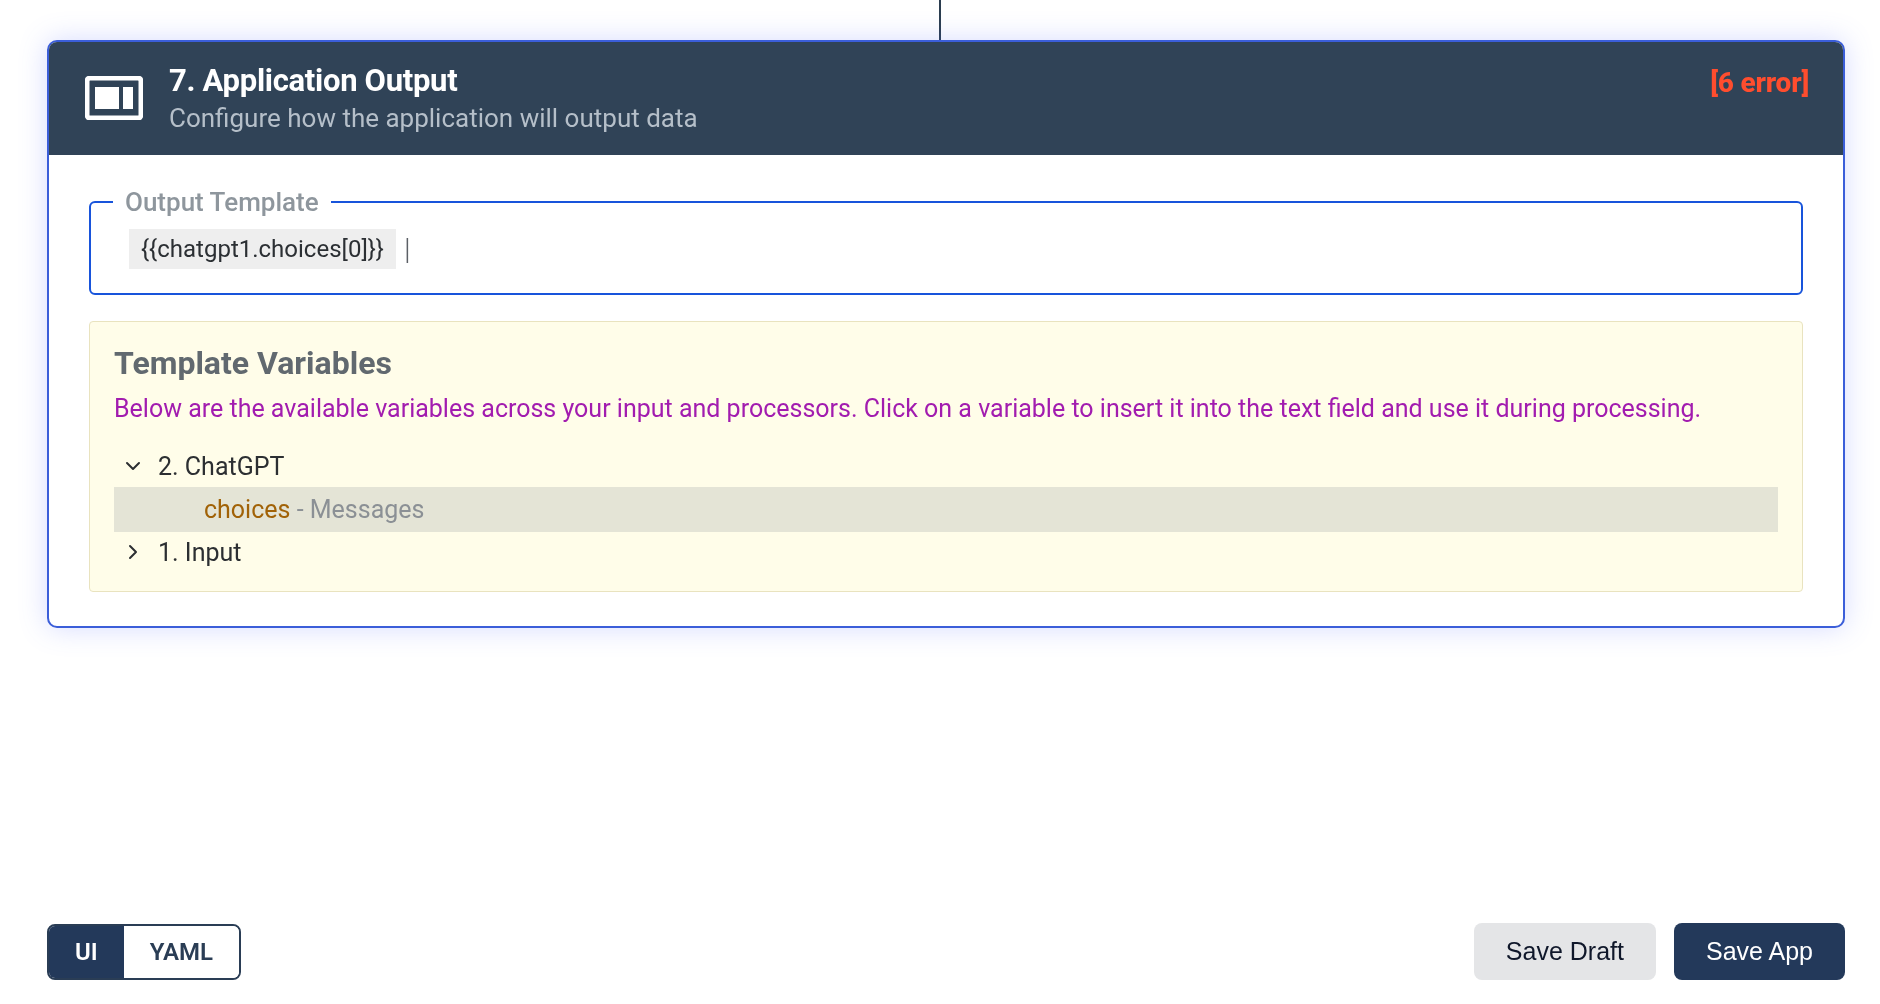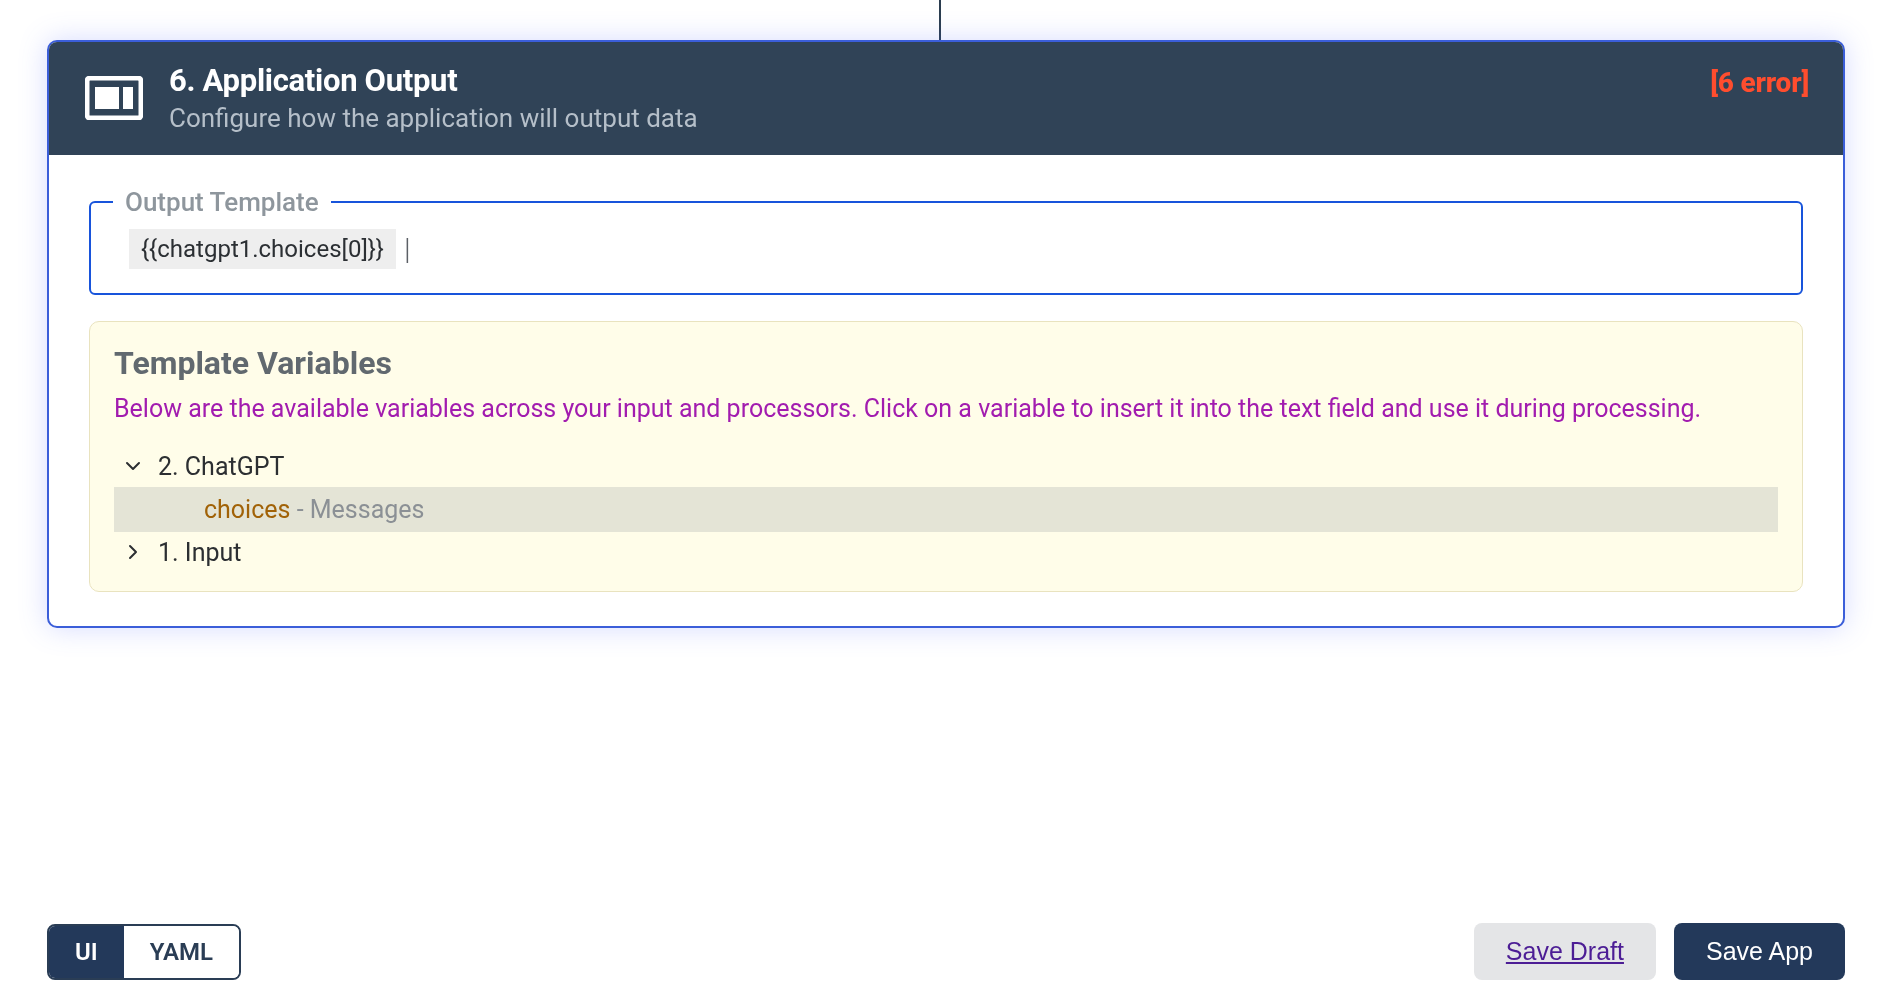--- a/index.html
+++ b/index.html
@@ -127,21 +127,21 @@
       font-size: 30px;
       font-weight: 300;
       line-height: 1;
       margin-left: -2px;
     }
 
     .template-vars {
       margin-top: 26px;
       background: #fffde9;
       border: 1px solid #e9e3bf;
-      border-radius: 10px;
+      border-radius: 4px;
       padding: 22px 24px 18px;
     }
 
     .tv-title {
       color: #61696f;
       font-size: 32px;
       font-weight: 700;
       margin-bottom: 8px;
     }
 
@@ -233,22 +233,21 @@
       border: none;
       border-radius: 8px;
       padding: 14px 32px;
       font-size: 25px;
       font-weight: 500;
       cursor: pointer;
     }
 
     .btn-draft {
       background: #e4e5e7;
-      color: #4c1d95;
-      text-decoration: underline;
+      color: #0f172a;
     }
 
     .btn-save {
       background: #23395a;
       color: #ffffff;
     }
   </style>
 </head>
 <body>
 
@@ -257,21 +256,21 @@
 <div class="card">
   <div class="card-header">
     <div class="icon-box">
       <svg width="58" height="44" viewBox="0 0 58 44" fill="none">
         <rect x="2" y="2" width="54" height="40" rx="3" stroke="#ffffff" stroke-width="5"></rect>
         <rect x="10" y="11" width="24" height="22" fill="#ffffff"></rect>
         <rect x="38" y="11" width="10" height="22" fill="#ffffff"></rect>
       </svg>
     </div>
     <div class="titles">
-      <div class="title">6. Application Output</div>
+      <div class="title">7. Application Output</div>
       <div class="subtitle">Configure how the application will output data</div>
     </div>
     <div class="error-badge">[6 error]</div>
   </div>
 
   <div class="card-body">
     <div class="field-wrap">
       <div class="field-legend">Output Template</div>
       <div class="chip-line">
         <span class="chip">{{chatgpt1.choices[0]}}</span>

